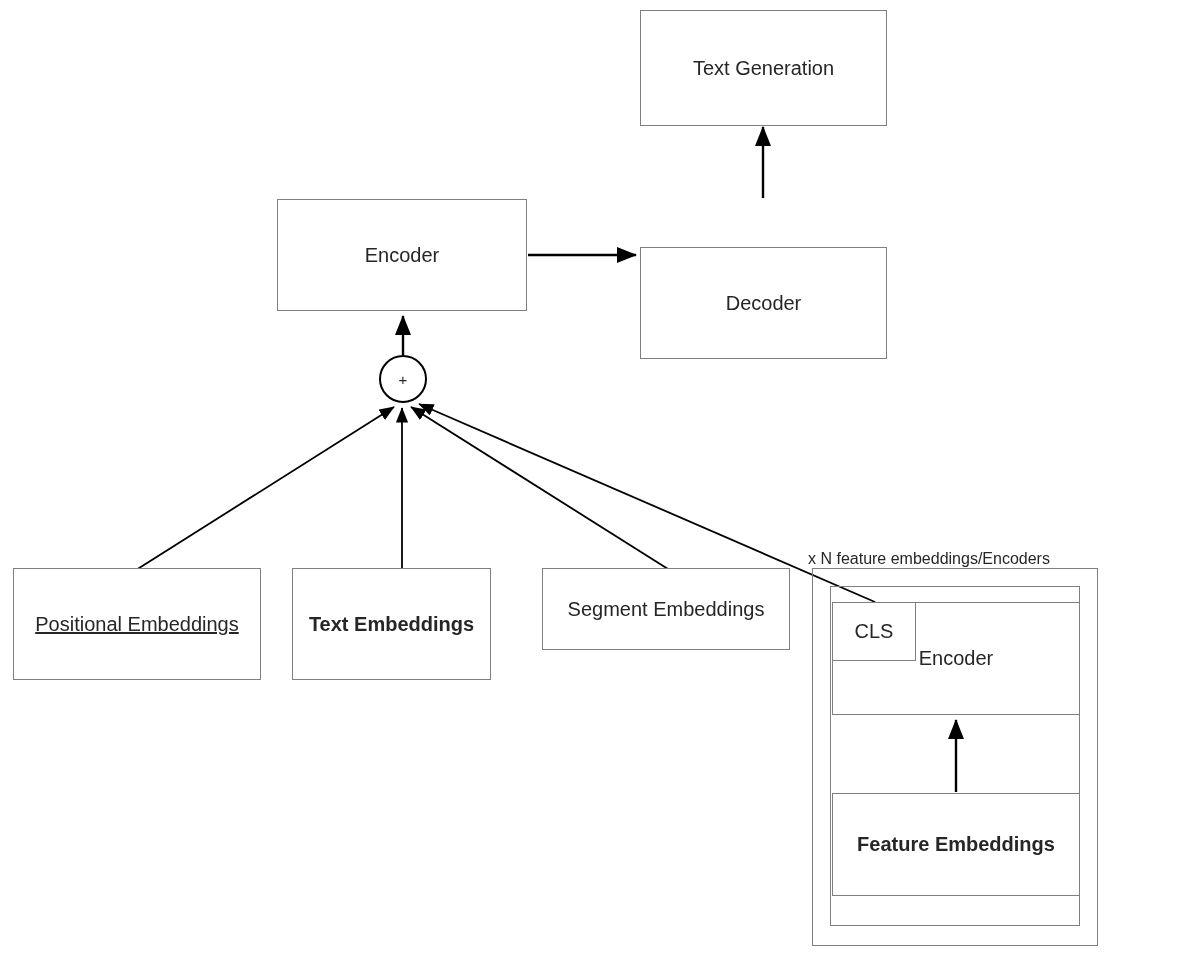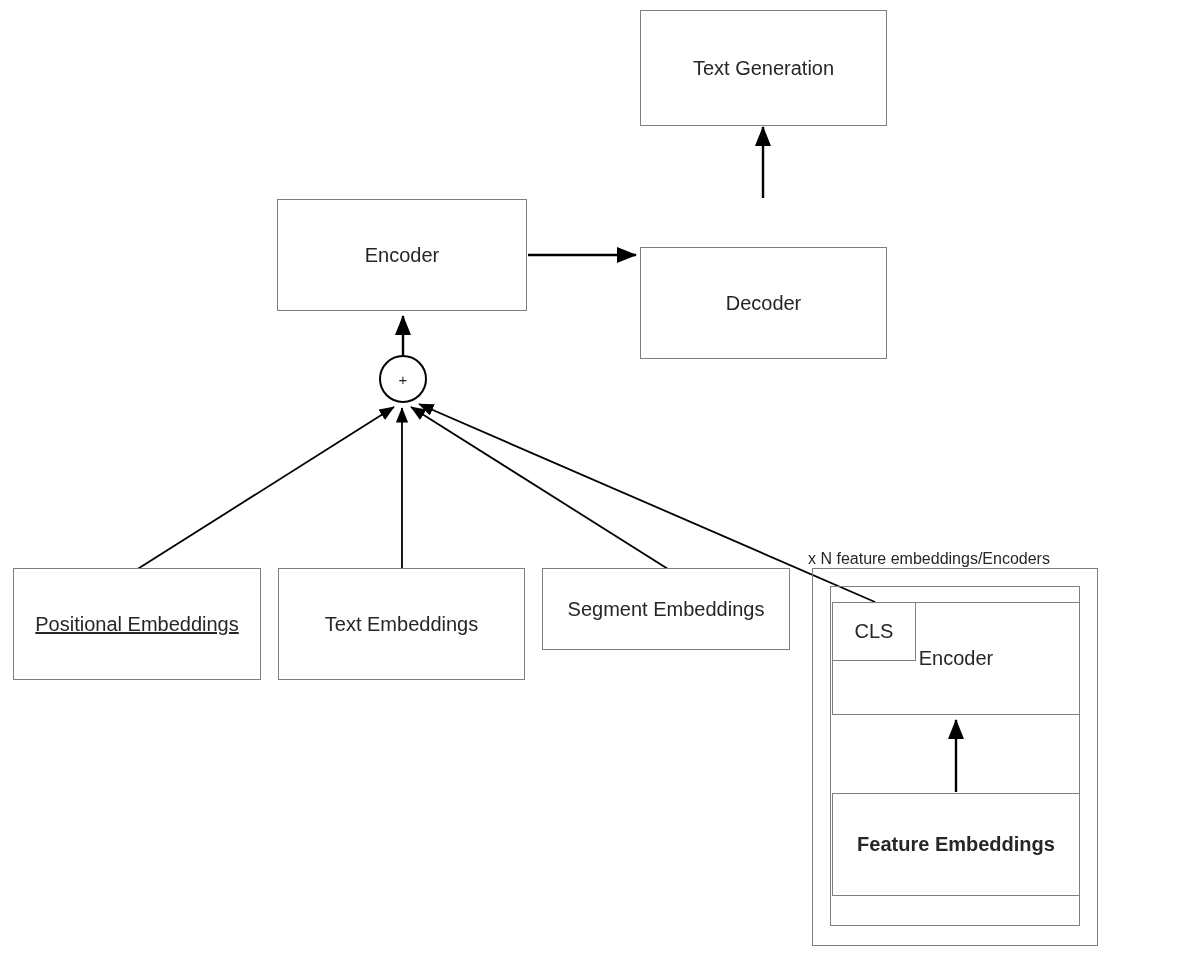--- a/index.html
+++ b/index.html
@@ -48,21 +48,21 @@
     left:808px;top:518px;
     font-size:16px;
     white-space:nowrap;
     margin-top:32px;
   }
   
   #box-text-generation{left:640px;top:10px;width:247px;height:116px;}
   #box-encoder       {left:277px;top:199px;width:250px;height:112px;}
   #box-decoder       {left:640px;top:199px;width:247px;height:112px;margin-top:48px;}
   #box-positional    {left:13px; top:568px;width:248px;height:112px;text-decoration:underline;}
-  #box-text-emb      {left:278px;top:568px;width:247px;height:112px;}
+  #box-text-emb      {left:292px;top:568px;width:199px;height:112px;font-weight:bold;}
   #box-segment       {left:542px;top:568px;width:248px;height:82px;}
   #group-outer       {left:812px;top:568px;width:286px;height:378px;}
   #group-inner       {left:830px;top:586px;width:250px;height:340px;}
   #box-feat-encoder  {left:832px;top:602px;width:248px;height:113px;background:transparent;}
   #box-cls           {left:832px;top:602px;width:84px;height:59px;background:transparent;}
   #box-feat-emb      {left:832px;top:793px;width:248px;height:103px;background:transparent;font-weight:bold;}
 </style>
 </head>
 <body>
 

